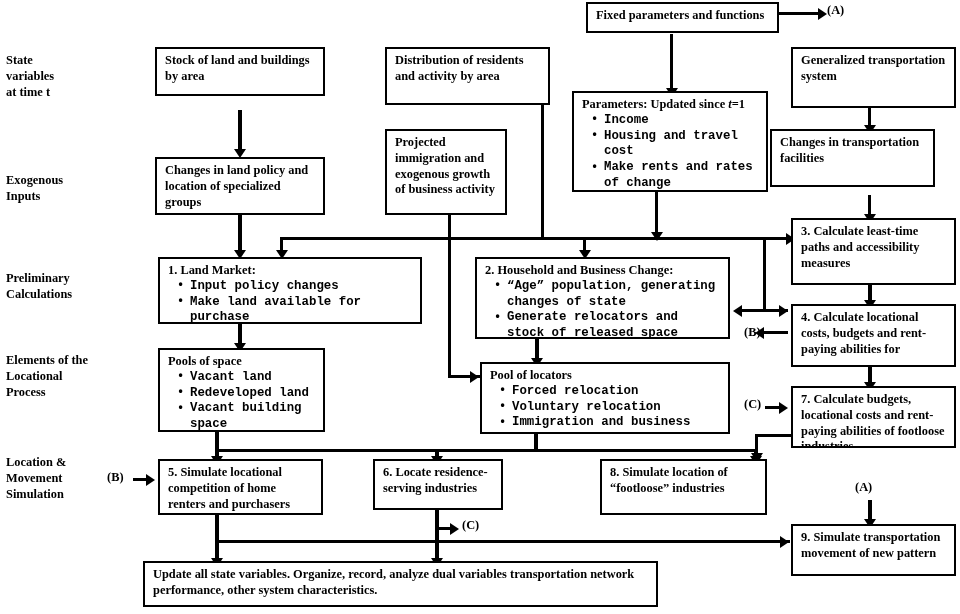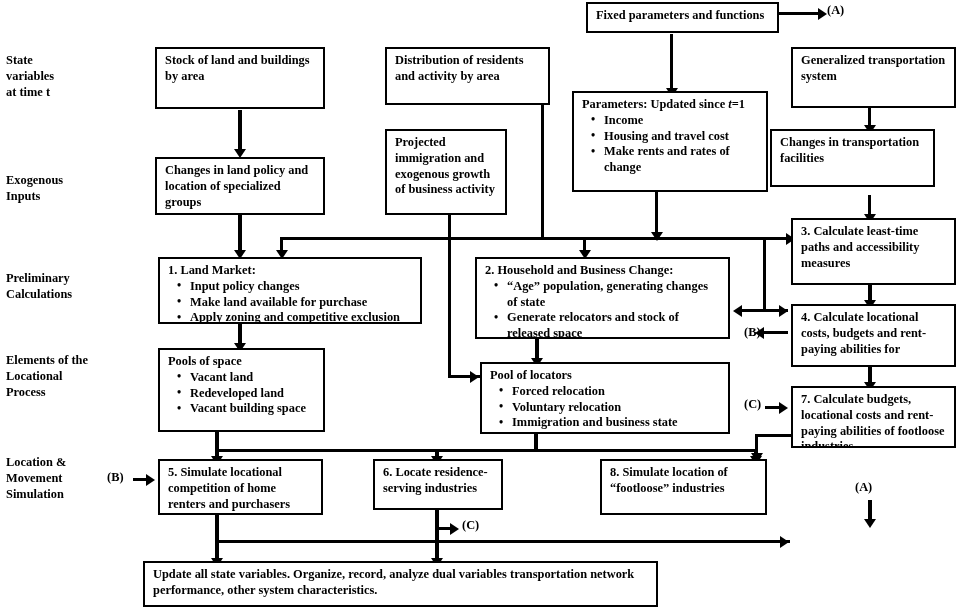--- a/index.html
+++ b/index.html
@@ -34,20 +34,21 @@
   .box .ttl { display: block; }
   .box ul {
     margin: 0;
     padding: 0 0 0 22px;
     list-style: none;
   }
   .box ul li {
     position: relative;
     margin: 0;
     padding: 0;
+    font-family: Liberation Mono, monospace;
   }
   .box ul li::before {
     content: "\2022";
     position: absolute;
     left: -13px;
     top: -0.5px;
     font-size: 12px;
   }
   .it { font-style: italic; font-weight: bold; }
 
@@ -198,21 +199,21 @@
   <div class="v" style="left:435px; top:540px; width:4px; height:22px;"></div>
   <div class="ar ar-d" style="left:430.5px; top:558px;"></div>
 
   <div class="v" style="left:868px; top:500px; width:4px; height:24px;"></div>
   <div class="ar ar-d" style="left:863.5px; top:519px;"></div>
 
   <div class="box" style="left:586px; top:2px; width:193px; height:31px;">
     <span class="ttl">Fixed parameters and functions</span>
   </div>
 
-  <div class="box" style="left:155px; top:47px; width:170px; height:62px;">
+  <div class="box" style="left:155px; top:47px; width:170px; height:49px;">
     <span class="ttl">Stock of land and buildings by area</span>
   </div>
 
   <div class="box" style="left:385px; top:47px; width:165px; height:58px;">
     <span class="ttl">Distribution of residents and activity by area</span>
   </div>
 
   <div class="box" style="left:791px; top:47px; width:165px; height:61px;">
     <span class="ttl">Generalized transportation system</span>
   </div>
@@ -290,20 +291,23 @@
   </div>
 
   <div class="box" style="left:373px; top:459px; width:130px; height:51px;">
     <span class="ttl">6. Locate residence-serving industries</span>
   </div>
 
   <div class="box" style="left:600px; top:459px; width:167px; height:56px;">
     <span class="ttl">8. Simulate location of “footloose” industries</span>
   </div>
 
+  <div class="box" style="left:791px; top:524px; width:165px; height:52px;">
+    <span class="ttl">9. Simulate transportation movement of new pattern</span>
+  </div>
 
   <div class="box" style="left:143px; top:561px; width:515px; height:46px;">
     <span class="ttl">Update all state variables. Organize, record, analyze dual variables  transportation network performance, other system characteristics.</span>
   </div>
 
   <div class="conn" style="left:827px; top:3px;">(A)</div>
   <div class="conn" style="left:744px; top:325px;">(B)</div>
   <div class="conn" style="left:744px; top:397px;">(C)</div>
   <div class="conn" style="left:107px; top:470px;">(B)</div>
   <div class="conn" style="left:462px; top:518px;">(C)</div>

